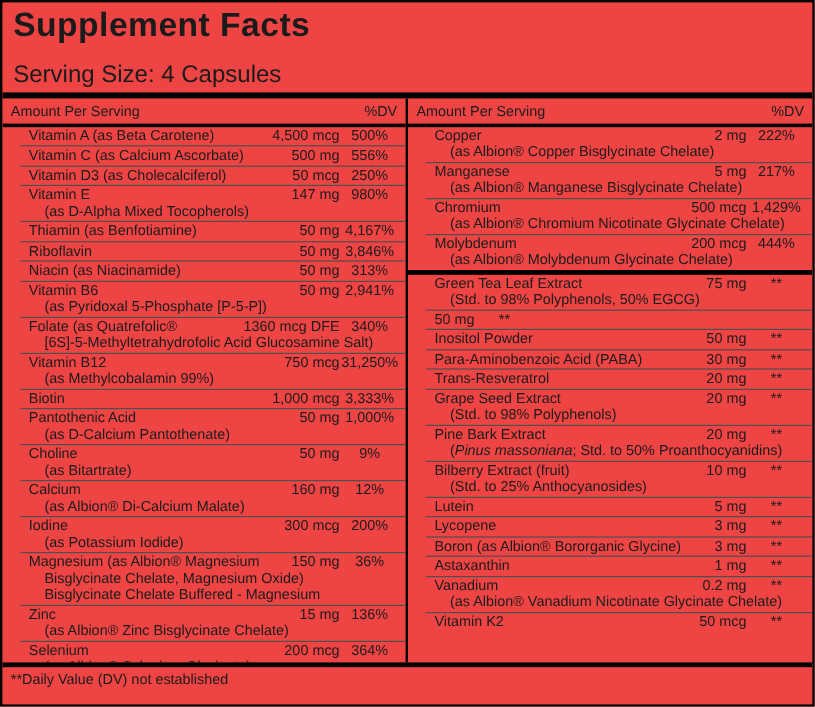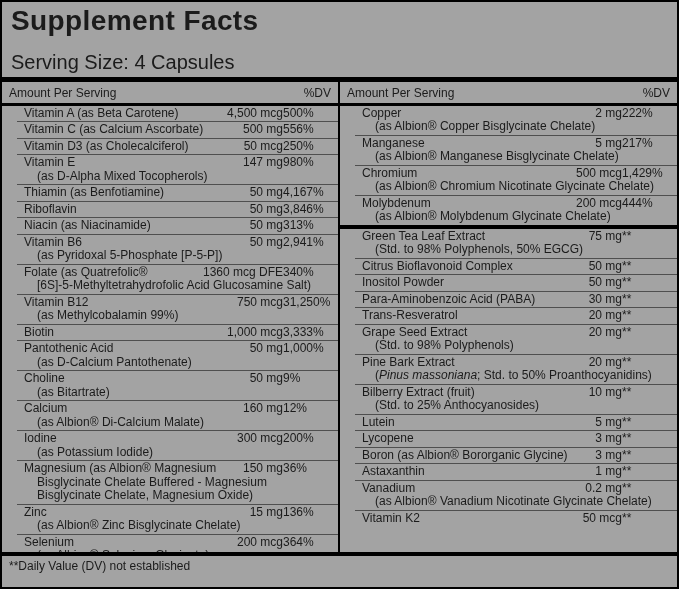--- a/index.html
+++ b/index.html
@@ -1,19 +1,19 @@
 <!DOCTYPE html>
 <html><head>
 <meta charset="utf-8">
 <style>
   html,body { margin:0; padding:0; background:#ffffff; }
   body { font-family:"Liberation Sans", sans-serif; color:#1b1b1b; }
   .label {
     width:679px; height:589px; box-sizing:border-box;
-    border:2px solid #000; background:#a3a3a3;
+    border:2px solid #000; background:#ef4444;
     display:flex; flex-direction:column; overflow:hidden;
   }
   .title-block { padding:4px 9px 3px; flex:none; }
   .title { font-size:28px; font-weight:700; letter-spacing:0.4px; line-height:1.05; }
   .serving { font-size:20px; line-height:1.12; margin-top:16px; }
   .bar { background:#000; flex:none; }
   .bar-title { height:5px; }
   .bar-section { height:4px; }
   .bar-bottom { height:4px; }
   .columns { flex:1 1 auto; display:flex; overflow:hidden; }
@@ -24,21 +24,21 @@
     display:flex; justify-content:space-between; align-items:flex-end;
     font-size:12px; line-height:14px; padding:4px 7px 3px;
     border-bottom:3px solid #000; flex:none;
   }
   .rows { flex:none;padding-left:15px; }
   .row { border-bottom:1px solid #4f4f4f; padding:1px 5px 1px 7px; font-size:12px; line-height:13.5px; }
   .rows .row:last-child { border-bottom:none; }
   .row-main { display:flex; align-items:baseline; }
   .row-name { flex:1 1 auto; padding-right:4px; }
   .row-amount { flex:none; white-space:nowrap; text-align:right; }
-  .row-dv { flex:none; width:50px; white-space:nowrap; text-align:left; }
+  .row-dv { flex:none; width:50px; white-space:nowrap; text-align:center; }
   .row-sub { padding-left:13px; }
   .footnote { flex:none; font-size:12px; line-height:14px; padding:3px 7px 14px; }
 </style>
 </head>
 <body>
 
 <div class="label">
 
   <div class="title-block">
     <div class="title">Supplement Facts</div>
@@ -167,22 +167,22 @@
               <span class="row-dv">200%</span>
             </div>
             <div class="row-sub">(as Potassium Iodide)</div>
           </div>
           <div class="row">
             <div class="row-main">
               <span class="row-name">Magnesium (as Albion® Magnesium</span>
               <span class="row-amount">150 mg</span>
               <span class="row-dv">36%</span>
             </div>
+            <div class="row-sub">Bisglycinate Chelate, Magnesium Oxide)</div>
             <div class="row-sub">Bisglycinate Chelate Buffered - Magnesium</div>
-            <div class="row-sub">Bisglycinate Chelate, Magnesium Oxide)</div>
           </div>
           <div class="row">
             <div class="row-main">
               <span class="row-name">Zinc</span>
               <span class="row-amount">15 mg</span>
               <span class="row-dv">136%</span>
             </div>
             <div class="row-sub">(as Albion® Zinc Bisglycinate Chelate)</div>
           </div>
           <div class="row">
@@ -240,21 +240,20 @@
           <div class="row">
             <div class="row-main">
               <span class="row-name">Green Tea Leaf Extract</span>
               <span class="row-amount">75 mg</span>
               <span class="row-dv">**</span>
             </div>
             <div class="row-sub">(Std. to 98% Polyphenols, 50% EGCG)</div>
           </div>
           <div class="row">
             <div class="row-main">
-              <span class="row-name">Citrus Bioflavonoid Complex</span>
               <span class="row-amount">50 mg</span>
               <span class="row-dv">**</span>
             </div>
           </div>
           <div class="row">
             <div class="row-main">
               <span class="row-name">Inositol Powder</span>
               <span class="row-amount">50 mg</span>
               <span class="row-dv">**</span>
             </div>

